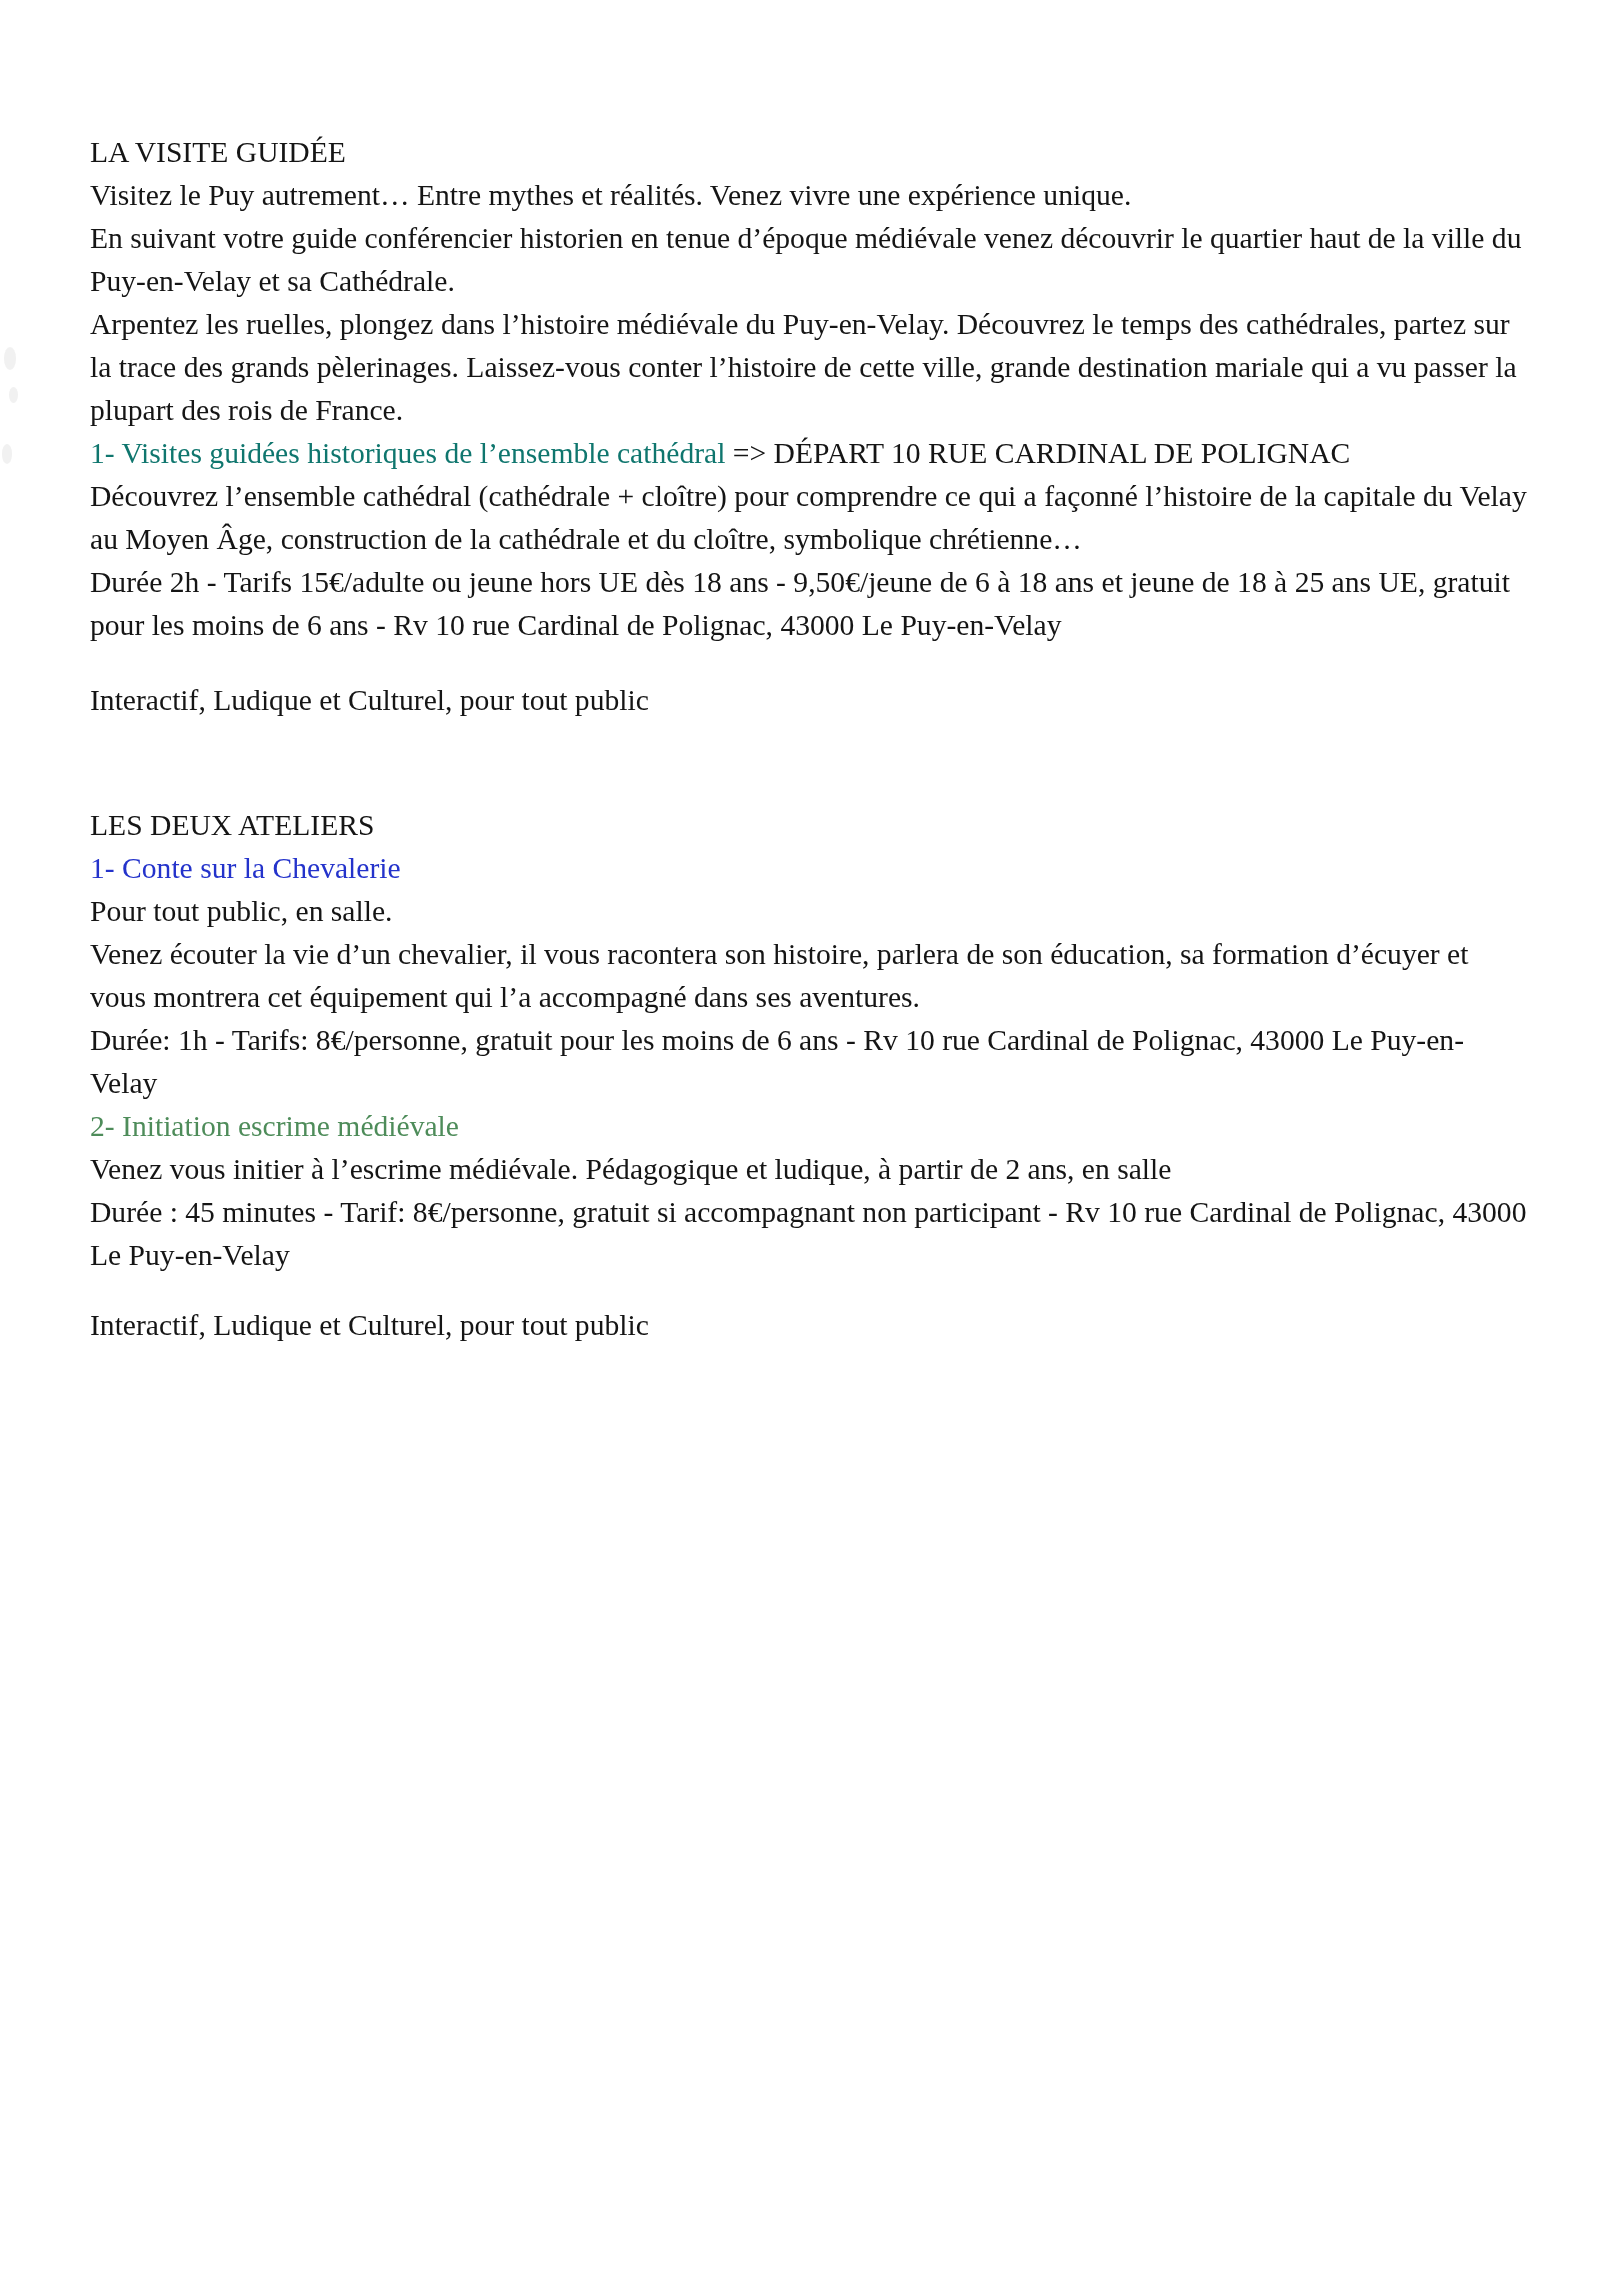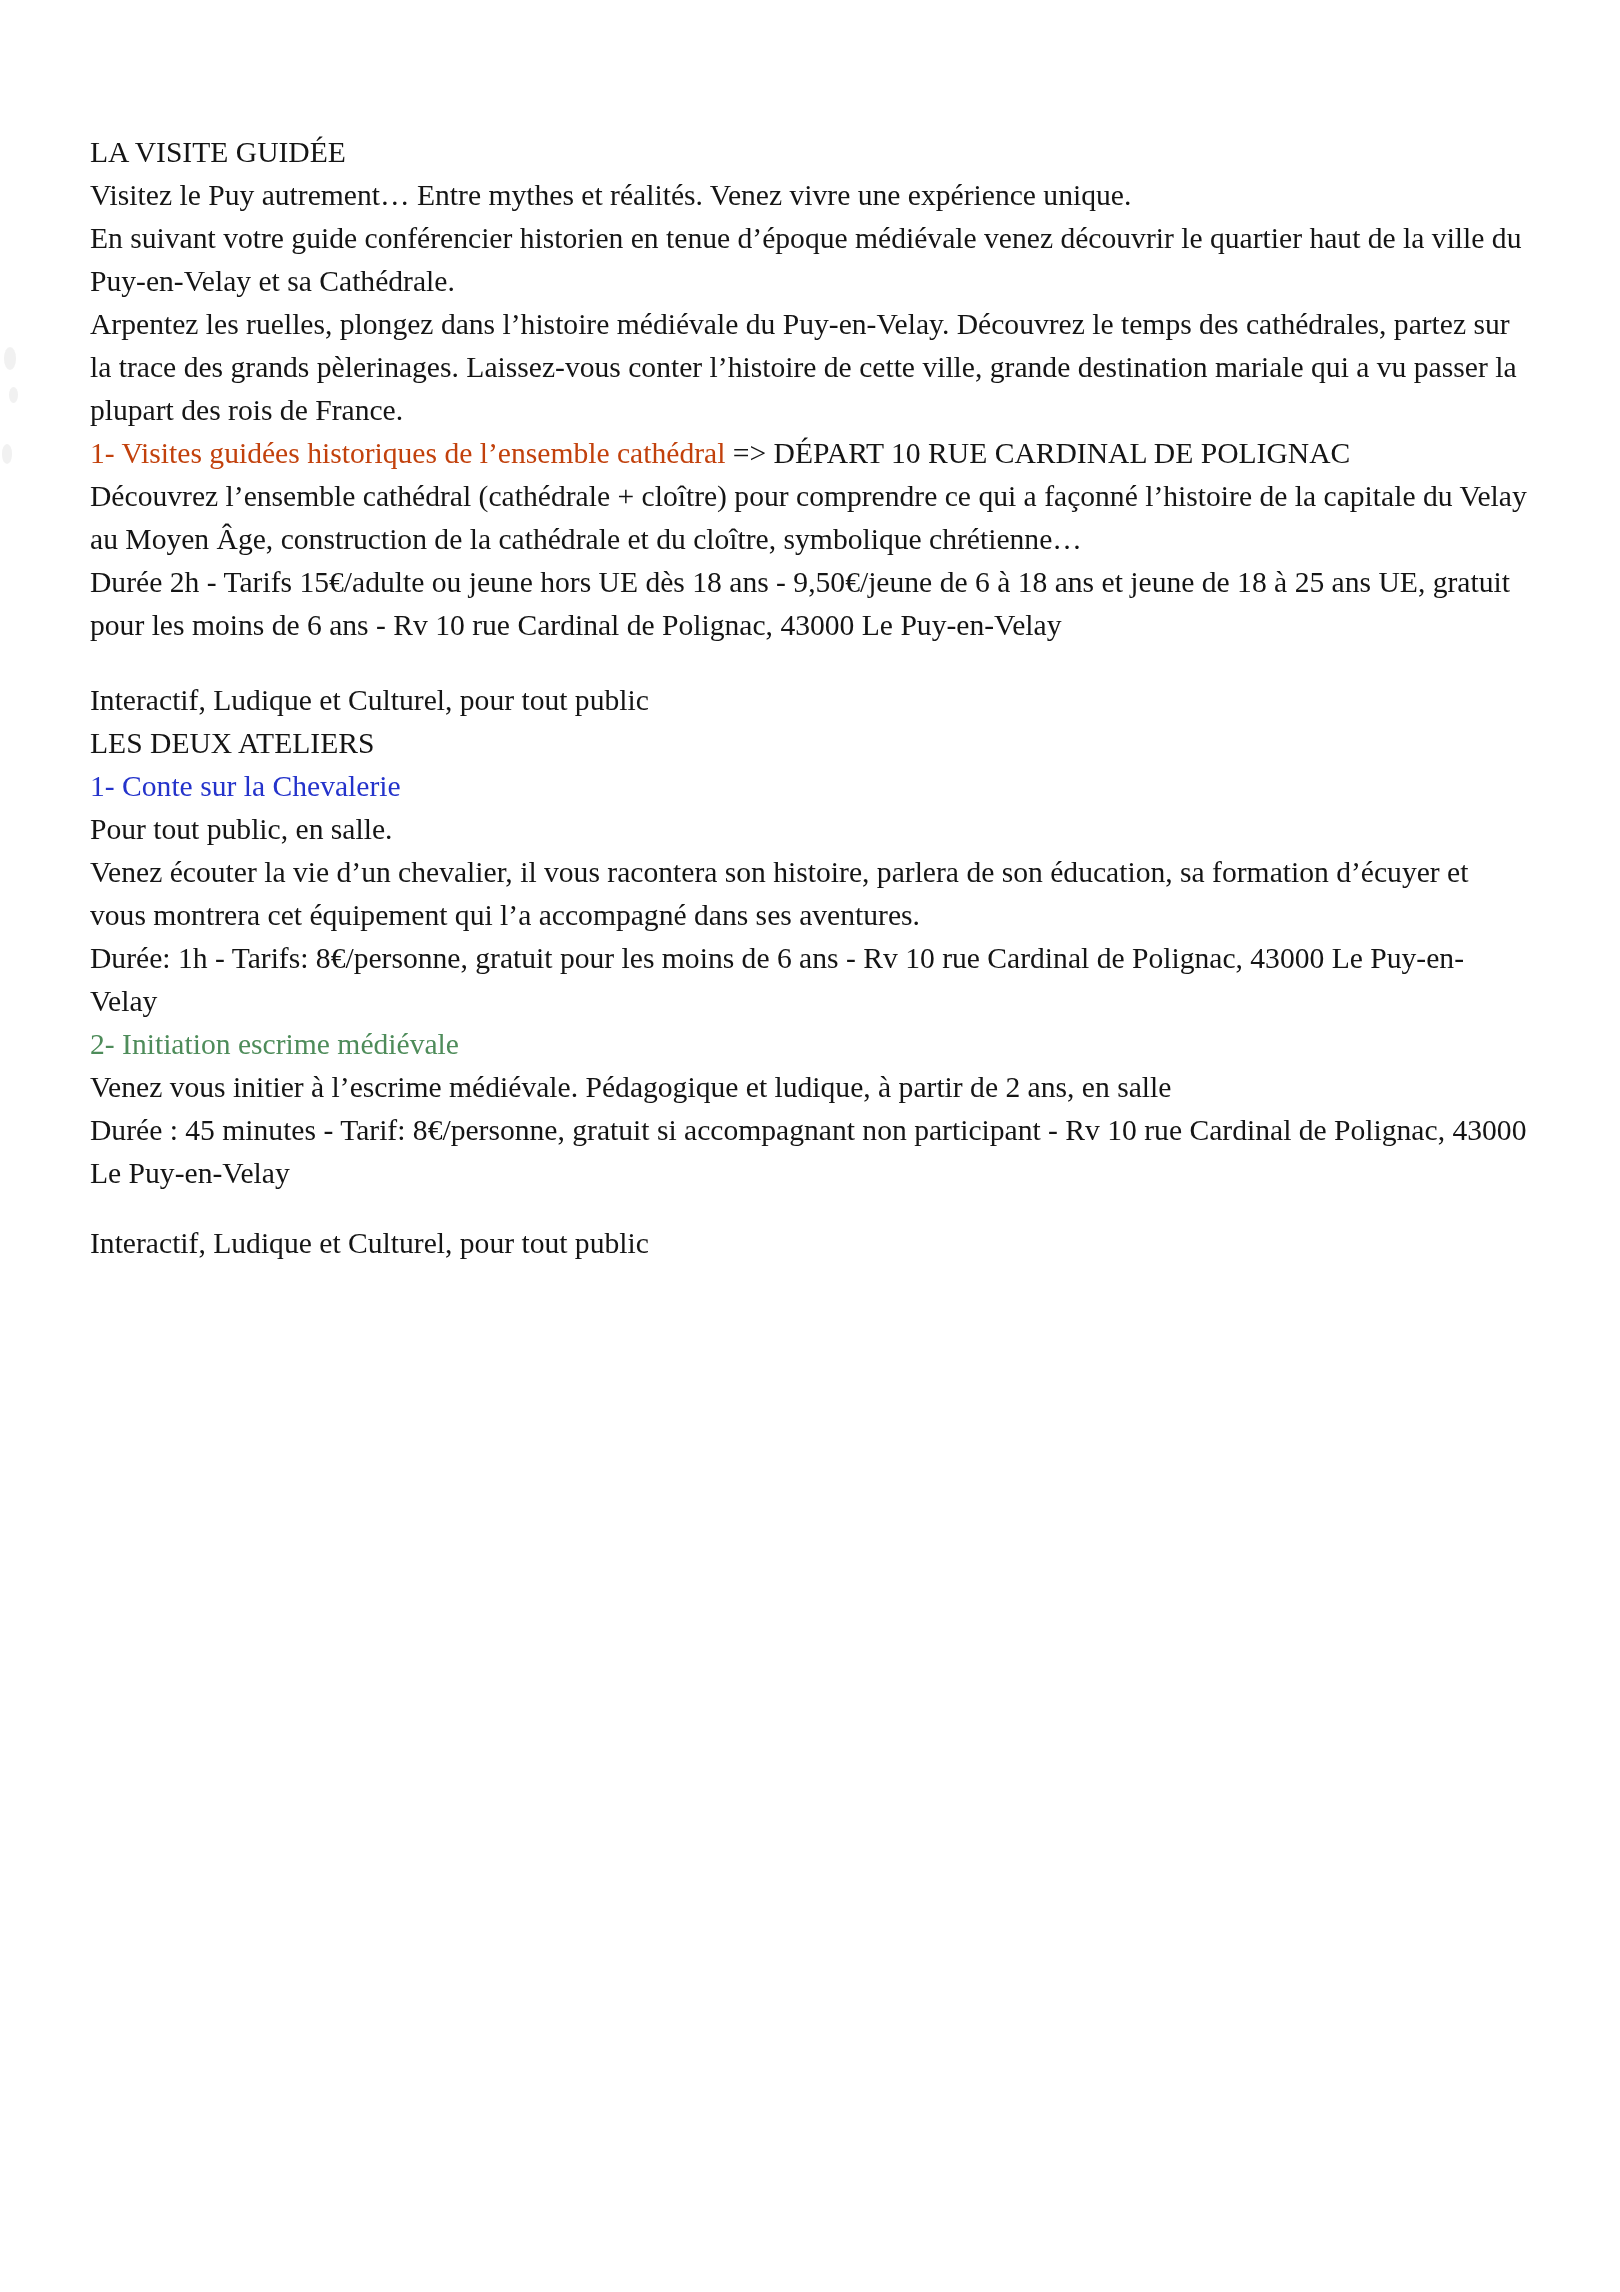--- a/index.html
+++ b/index.html
@@ -30,20 +30,21 @@
     width: 1437px;
   }
   p {
     margin: 0;
     padding: 0;
   }
   .tagline-vg {
     margin-top: 32px;
   }
   .section-ateliers-title {
+    margin-top: 82px;
   }
   .tagline-at {
     margin-top: 27px;
   }
   .colored {
     
   }
   
   .scan-artifact {
     position: absolute;
@@ -67,21 +68,21 @@
 
     <p>LA VISITE GUIDÉE</p>
 
     <p>Visitez le Puy autrement… Entre mythes et réalités. Venez vivre une expérience unique.</p>
 
     <p>En suivant votre guide conférencier historien en tenue d’époque médiévale venez découvrir le quartier haut de la ville du Puy-en-Velay et sa Cathédrale.</p>
 
     <p>Arpentez les ruelles, plongez dans l’histoire médiévale du Puy-en-Velay. Découvrez le temps des cathédrales, partez sur la trace des grands pèlerinages. Laissez-vous conter l’histoire de cette ville, grande destination mariale qui a vu passer la plupart des rois de France.</p>
 
     <p>
-      <span class="colored" data-color="heading_red" style="color: #c2410c;">1- Visites guidées historiques de l’ensemble cathédral</span><span> =&gt; DÉPART 10 RUE CARDINAL DE POLIGNAC</span>
+      <span class="colored" data-color="heading_red" style="color: #0f766e;">1- Visites guidées historiques de l’ensemble cathédral</span><span> =&gt; DÉPART 10 RUE CARDINAL DE POLIGNAC</span>
     </p>
 
     <p>Découvrez l’ensemble cathédral (cathédrale + cloître) pour comprendre ce qui a façonné l’histoire de la capitale du Velay au Moyen Âge, construction de la cathédrale et du cloître, symbolique chrétienne…</p>
 
     <p>Durée 2h - Tarifs 15€/adulte ou jeune hors UE dès 18 ans - 9,50€/jeune de 6 à 18 ans et jeune de 18 à 25 ans UE, gratuit pour les moins de 6 ans - Rv 10 rue Cardinal de Polignac, 43000 Le Puy-en-Velay</p>
 
     <p class="tagline-vg">Interactif, Ludique et Culturel, pour tout public</p>
 
     <p class="section-ateliers-title">LES DEUX ATELIERS</p>
 

